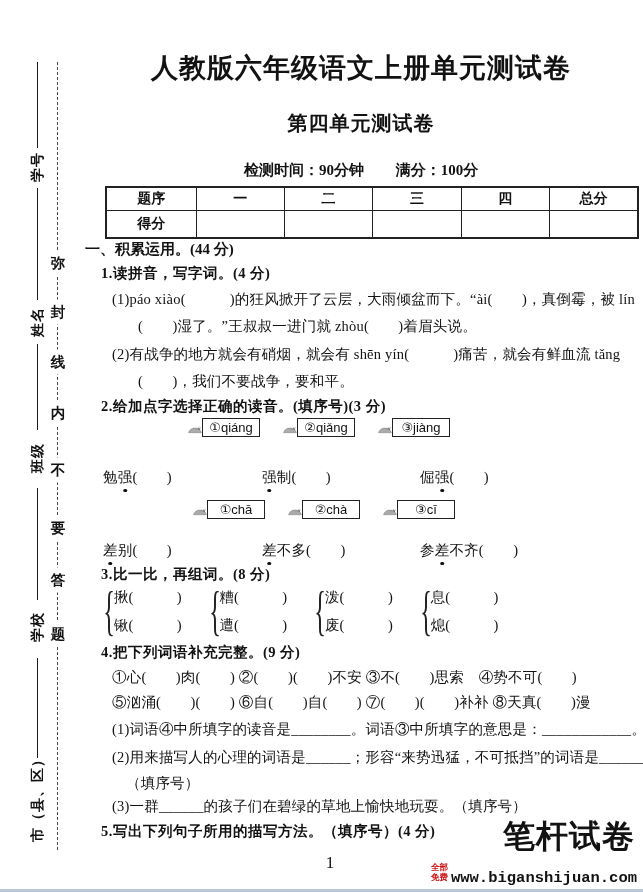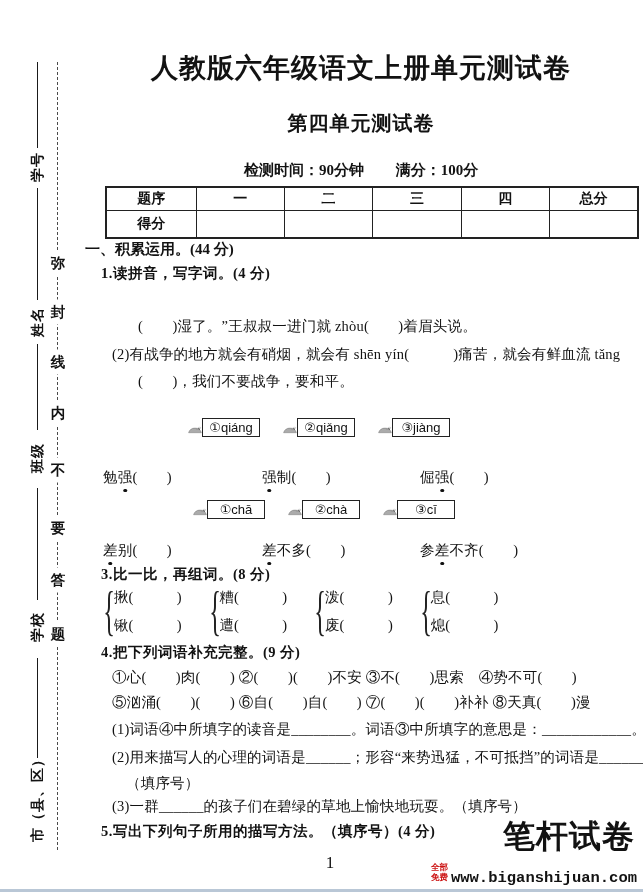--- a/index.html
+++ b/index.html
@@ -124,24 +124,26 @@
       <td></td>
       <td></td>
       <td></td>
     </tr>
   </tbody>
     </table>
 
   <div class="h1" style="left:85px;top:240px;">一、积累运用。(44 分)</div>
 
   <div class="qh" style="left:101px;top:264px;">1.读拼音，写字词。(4 分)</div>
+  <div class="ln" style="left:112px;top:290px;">(1)páo xiào(　　　)的狂风掀开了云层，大雨倾盆而下。“ài(　　)，真倒霉，被 lín</div>
   <div class="ln" style="left:138px;top:317px;">(　　)湿了。”王叔叔一进门就 zhòu(　　)着眉头说。</div>
   <div class="ln" style="left:112px;top:345px;">(2)有战争的地方就会有硝烟，就会有 shēn yín(　　　)痛苦，就会有鲜血流 tǎng</div>
   <div class="ln" style="left:138px;top:372px;">(　　)，我们不要战争，要和平。</div>
 
+  <div class="qh" style="left:101px;top:397px;">2.给加点字选择正确的读音。(填序号)(3 分)</div>
 
   <div class="house" style="left:188px;top:415px;">
     <svg width="72" height="30" viewBox="0 0 76 30">
       <rect x="55" y="6" width="9" height="15" fill="#4a4a4a" stroke="#222"></rect>
       <ellipse cx="62" cy="3.6" rx="8" ry="3.2" fill="#fff" stroke="#222"></ellipse>
       <path d="M3,30 C6,15 21,4 38,4 C55,4 70,15 73,30 Z" fill="#ababab" stroke="#333" stroke-width="1.4"></path>
       <path d="M45,13 l3,-4 M50,14 l3,-4" stroke="#333" fill="none"></path>
     </svg>
     <div class="hlabel">①qiáng</div>
   </div>

